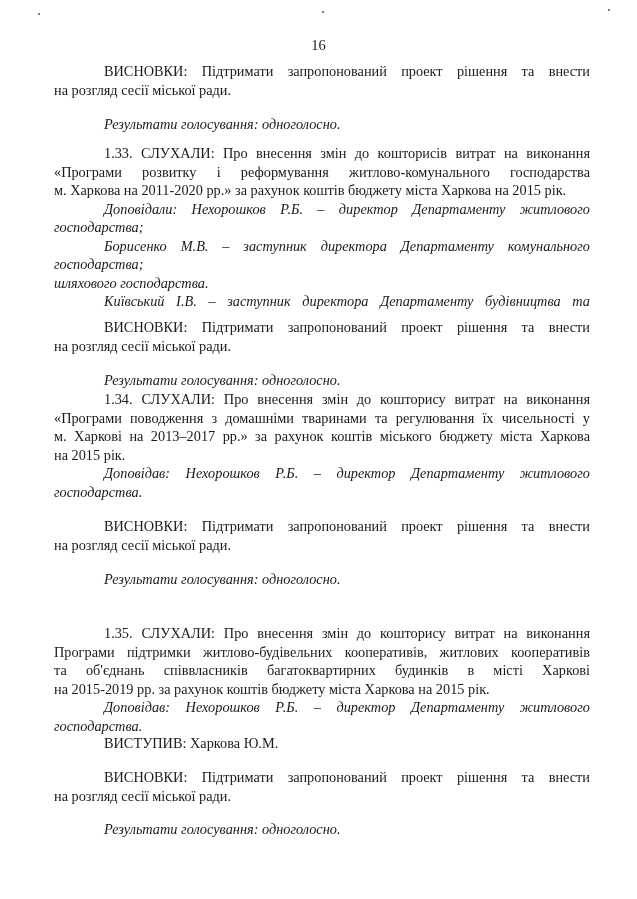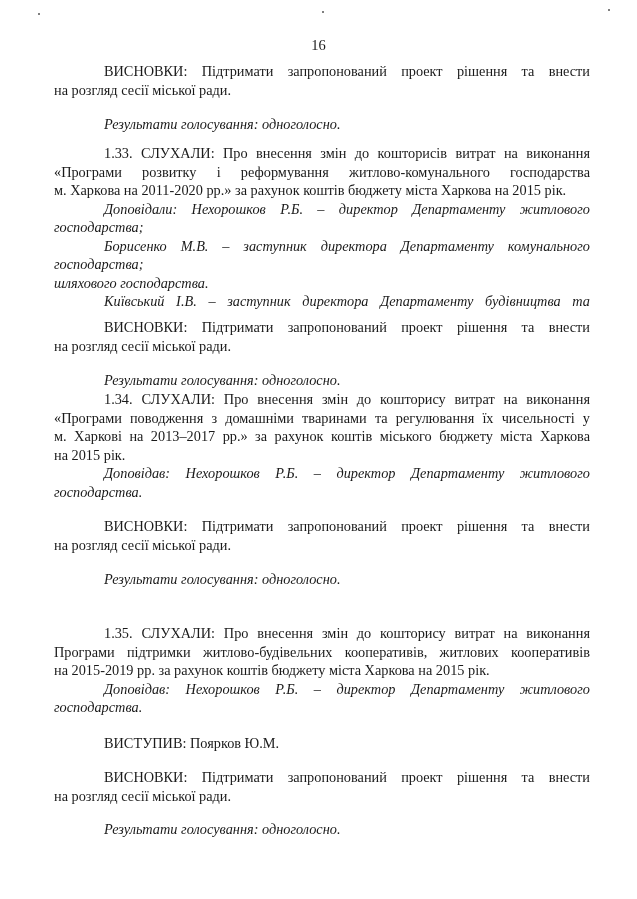--- a/index.html
+++ b/index.html
@@ -65,26 +65,27 @@
     <span class="line just ind">ВИСНОВКИ:   Підтримати запропонований проект рішення та внести</span>
     <span class="line">на розгляд сесії міської ради.</span>
   </div>
   <div class="block it" style="top:570px">
     <span class="line ind">Результати голосування:  одноголосно.</span>
   </div>
 
   <div class="block" style="top:624px">
     <span class="line just ind">1.35. СЛУХАЛИ: Про внесення змін до кошторису витрат на виконання</span>
     <span class="line just">Програми підтримки житлово-будівельних кооперативів, житлових кооперативів</span>
+    <span class="line just">та об'єднань співвласників багатоквартирних будинків в місті Харкові</span>
     <span class="line">на 2015-2019 рр. за рахунок коштів бюджету міста Харкова на 2015 рік.</span>
     <span class="line just ind it">Доповідав: Нехорошков Р.Б. – директор Департаменту житлового</span>
     <span class="line it">господарства.</span>
   </div>
   <div class="block" style="top:734px">
-    <span class="line ind">ВИСТУПИВ: Поярков Ю.М.</span>
+    <span class="line ind">ВИСТУПИВ: Харкова Ю.М.</span>
   </div>
   <div class="block" style="top:768px">
     <span class="line just ind">ВИСНОВКИ:   Підтримати запропонований проект рішення та внести</span>
     <span class="line">на розгляд сесії міської ради.</span>
   </div>
   <div class="block it" style="top:820px">
     <span class="line ind">Результати голосування:  одноголосно.</span>
   </div>
 </div>
 

